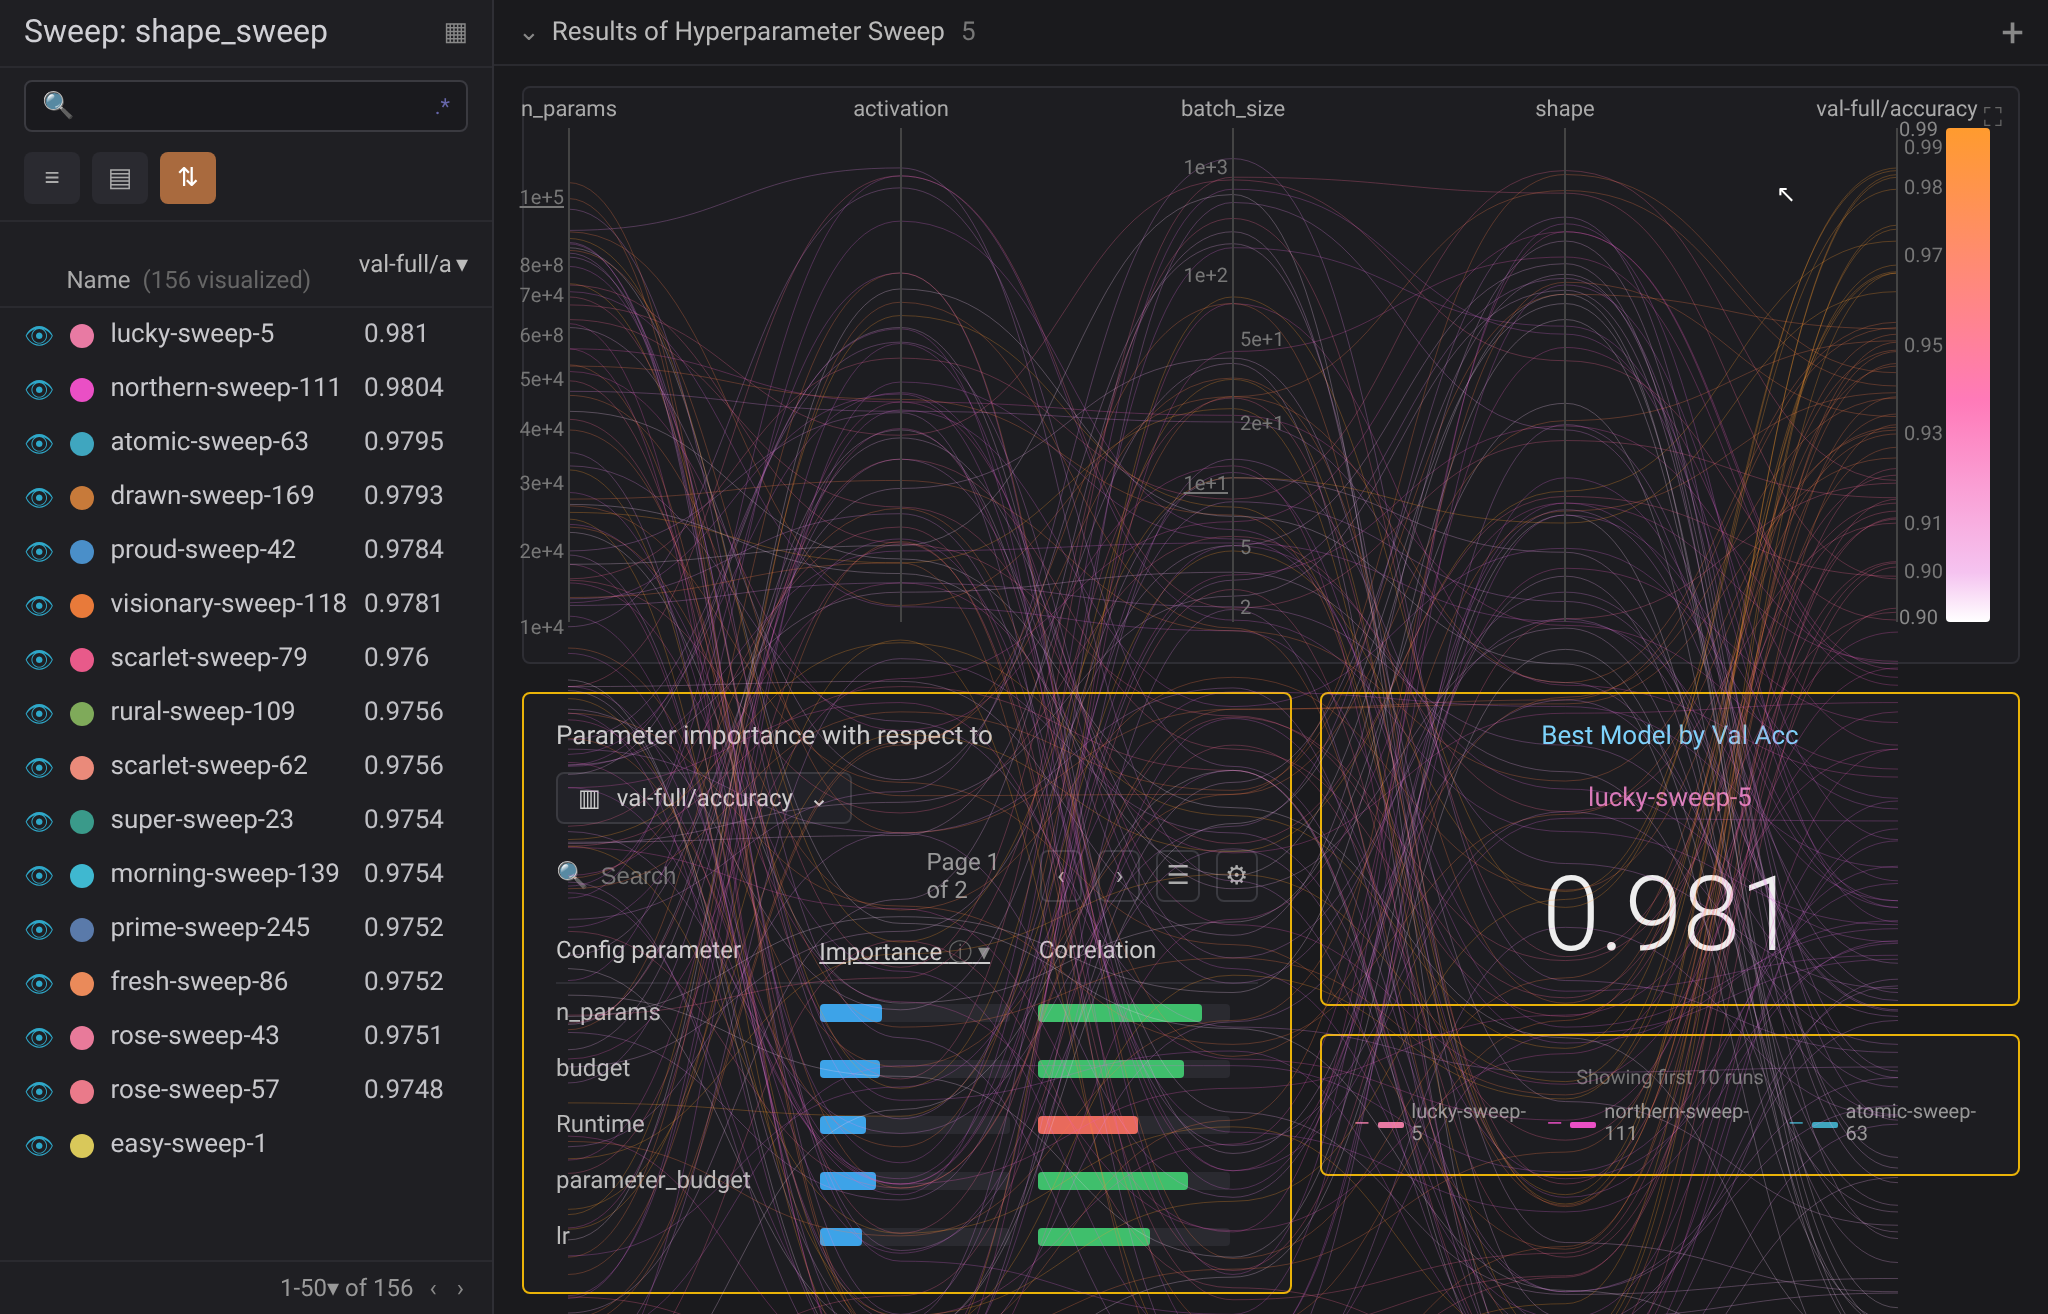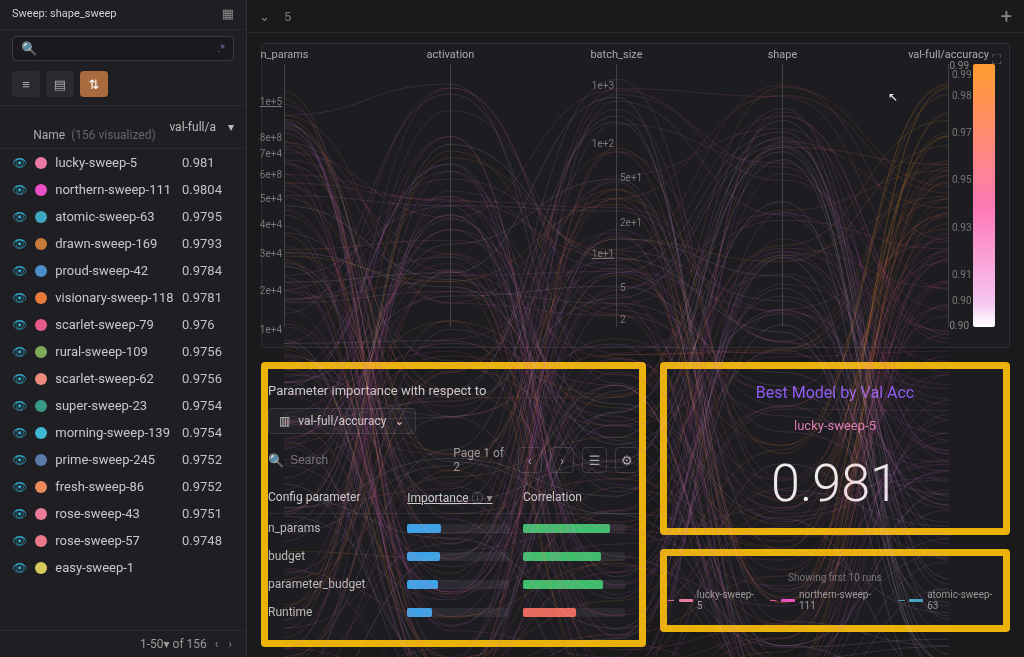--- a/index.html
+++ b/index.html
@@ -2,34 +2,34 @@
 <html><head>
 <meta charset="utf-8">
 <style>
 * { margin:0; padding:0; box-sizing:border-box; }
 body { background:#1a1a1d; color:#c8c8cc; font-family:-apple-system,BlinkMacSystemFont,'Segoe UI',Roboto,sans-serif; font-size:13px; width:1024px; height:657px; overflow:hidden; }
 .app { display:flex; height:100%; }
 
 
 .sidebar { width:247px; background:#1f1f23; border-right:1px solid #2f2f35; display:flex; flex-direction:column; }
 .sb-head { display:flex; align-items:center; justify-content:space-between; padding:6px 12px 8px; border-bottom:1px solid #2a2a2f; }
-.sb-title { font-size:11px; color:#d0d0d5; }
+.sb-title { font-size:16px; color:#d0d0d5; }
 .sb-icon { color:#888; cursor:pointer; }
 .sb-search-row { padding:6px 12px; }
 .sb-search { display:flex; align-items:center; gap:6px; border:1px solid #3a3a40; border-radius:4px; padding:4px 8px; background:#1a1a1e; }
 .sb-search input { background:transparent; border:none; outline:none; color:#ccc; flex:1; font-size:12px; }
 .sb-search .clear { color:#66a; font-size:11px; }
 .sb-tool-row { display:flex; gap:6px; padding:4px 12px 8px; }
 .sb-tool { width:28px; height:26px; display:flex; align-items:center; justify-content:center; border-radius:4px; background:#2a2a30; color:#aaa; cursor:pointer; }
 .sb-tool.active { background:#a96a3e; color:#fff; }
 .sb-cols { display:flex; align-items:center; padding:6px 12px; border-top:1px solid #2a2a2f; border-bottom:1px solid #2a2a2f; color:#aaa; font-size:12px; }
 .sb-cols .col-name { flex:1; display:flex; align-items:flex-start; gap:6px;margin-top:16px; }
 .sb-cols .eye { color:#2fa8c9; visibility:hidden; }
 .sb-cols .muted { color:#666; }
-.sb-cols .col-metric { color:#bbb; display:flex; align-items:center; gap:12px; }
+.sb-cols .col-metric { color:#bbb; display:flex; align-items:center; gap:2px; }
 .runs { flex:1; overflow:auto; }
 .run-row { display:flex; align-items:center; padding:6px 12px; gap:8px; font-size:13px; }
 .eye { color:#2fa8c9; font-size:12px; cursor:pointer; }
 .dot { width:12px; height:12px; border-radius:50%; flex-shrink:0; }
 .run-name { flex:1; color:#c8c8cc; white-space:nowrap; overflow:hidden; text-overflow:ellipsis; }
 .run-val { color:#c0c0c5; width:52px; text-align:left; }
 .sb-footer { display:flex; align-items:center; justify-content:flex-end; padding:6px 12px; gap:6px; color:#999; font-size:12px; border-top:1px solid #2a2a2f; }
 .pager-btn { color:#888; cursor:pointer; padding:0 2px; }
 
 
@@ -52,41 +52,41 @@
 .tick.r { left:4px; text-align:left; }
 .pc-lines { position:absolute; top:22px; left:22px; right:60px; bottom:22px; z-index:1; }
 .colorbar { position:absolute; top:20px; right:14px; bottom:20px; width:22px; background:linear-gradient(to bottom,#ff9b2e 0%,#ff7ab8 55%,#f5c3f0 90%,#ffffff 100%); border-radius:2px; }
 .cb-tick { position:absolute; right:26px; color:#888; font-size:10px; }
 .cursor-ptr { position:absolute; color:#fff; font-size:12px; z-index:5; }
 
 
 .row2 { display:flex; gap:14px; }
 .col-left { flex:1.1; display:flex; flex-direction:column; gap:14px; }
 .col-right { flex:1; display:flex; flex-direction:column; gap:14px; }
-.panel2 { border:7px solid #eab308; border-radius:4px; background:#1d1d21; padding:14px 0; }
+.panel2 { border:1px solid #eab308; border-radius:4px; background:#1d1d21; padding:14px 16px; }
 .pi-head { color:#ccc; font-size:13px; margin-bottom:10px; }
 .dropdown { display:inline-flex; align-items:center; gap:8px; border:1px solid #3a3a40; border-radius:4px; padding:5px 10px; background:#222228; color:#ccc; cursor:pointer; font-size:12px; }
 .pi-tools { display:flex; align-items:center; gap:8px; margin-top:12px; margin-bottom:10px; }
 .pi-search { display:flex; align-items:center; gap:6px; flex:1; color:#888; }
 .pi-search input { background:transparent; border:none; outline:none; color:#ccc; font-size:12px; flex:1; }
 .pi-page { color:#999; font-size:12px; }
 .sq-btn { width:26px; height:26px; display:flex; align-items:center; justify-content:center; border:1px solid #3a3a40; border-radius:4px; color:#aaa; cursor:pointer; }
 .pi-table-head { display:flex; padding:6px 0; border-bottom:1px solid #2e2e34; color:#ccc; font-size:12px; }
 .pi-col-p { flex:1.2; }
 .pi-col-i { flex:1;text-decoration:underline; }
 .pi-col-c { flex:1; }
 .pi-row { display:flex; align-items:center; padding:7px 0; font-size:12px; color:#bbb; }
 .bar-track { flex:1; height:9px; background:#2a2a30; border-radius:2px; margin-right:14px; position:relative; }
 .bar-fill { position:absolute; left:0; top:0; bottom:0; border-radius:2px; }
 .bar-fill.blue { background:#3da3e8; }
 .bar-fill.green { background:#3fbf6c; }
 .bar-fill.red { background:#e86a5c; }
 
 .best-panel { text-align:center; }
-.best-title { color:#8b5cf6; font-size:16px; margin-bottom:16px; }
+.best-title { color:#7dd3fc; font-size:13px; margin-bottom:16px; }
 .best-name { color:#d97ab8; font-size:13px; margin-bottom:20px; }
 .best-val { color:#eee; font-size:52px; font-weight:300; }
 
 .chart-panel { }
 .chart-title { text-align:center; color:#ccc; font-size:12px; }
 .chart-sub { text-align:center; color:#777; font-size:10px; margin-top:2px; }
 .legend { display:flex; justify-content:center; gap:10px; margin-top:6px; font-size:10px; color:#999; }
 .leg-item { display:flex; align-items:center; gap:4px; }
 .leg-sw { width:14px; height:3px; border-radius:1px; }
 
@@ -225,20 +225,21 @@
     <div class="sb-footer">
       <span>1-50▾ of 156</span>
       <span class="pager-btn">‹</span>
       <span class="pager-btn">›</span>
     </div>
   </aside>
 
   <main class="main">
     <div class="main-head">
       <span class="chev">⌄</span>
+      <span>Results of Hyperparameter Sweep</span>
       <span class="count">5</span>
       <span class="spacer"></span>
       <span class="add">+</span>
     </div>
 
     <div class="content">
       <div class="panel parallel">
         <span class="fullscreen-icon">⛶</span>
         <span class="cursor-ptr" style="top:46px;left:626px">↖</span>
         <svg class="pc-lines" id="pc-svg" preserveAspectRatio="none" viewBox="0 0 100 100">
@@ -475,42 +476,55 @@
                       <div class="bar-fill blue" style="width:32%"></div>
                     </div>
                   </div>
                   <div class="pi-col-c">
                     <div class="bar-track">
                       <div class="bar-fill green" style="width:76%"></div>
                     </div>
                   </div>
                 </div>
                 <div class="pi-row">
+                  <div class="pi-col-p">Runtime</div>
+                  <div class="pi-col-i">
+                    <div class="bar-track">
+                      <div class="bar-fill blue" style="width:24%"></div>
+                    </div>
+                  </div>
+                  <div class="pi-col-c">
+                    <div class="bar-track">
+                      <div class="bar-fill red" style="width:52%"></div>
+                    </div>
+                  </div>
+                </div>
+                <div class="pi-row">
                   <div class="pi-col-p">parameter_budget</div>
                   <div class="pi-col-i">
                     <div class="bar-track">
                       <div class="bar-fill blue" style="width:30%"></div>
                     </div>
                   </div>
                   <div class="pi-col-c">
                     <div class="bar-track">
                       <div class="bar-fill green" style="width:78%"></div>
                     </div>
                   </div>
                 </div>
                 <div class="pi-row">
-                  <div class="pi-col-p">Runtime</div>
+                  <div class="pi-col-p">lr</div>
                   <div class="pi-col-i">
                     <div class="bar-track">
-                      <div class="bar-fill blue" style="width:24%"></div>
+                      <div class="bar-fill blue" style="width:22%"></div>
                     </div>
                   </div>
                   <div class="pi-col-c">
                     <div class="bar-track">
-                      <div class="bar-fill red" style="width:52%"></div>
+                      <div class="bar-fill green" style="width:57.99999999999999%"></div>
                     </div>
                   </div>
                 </div>
               </div>
           </div>
         </div>
 
         <div class="col-right">
           <div class="panel2 best-panel">
             <div class="best-title">Best Model by Val Acc</div>

